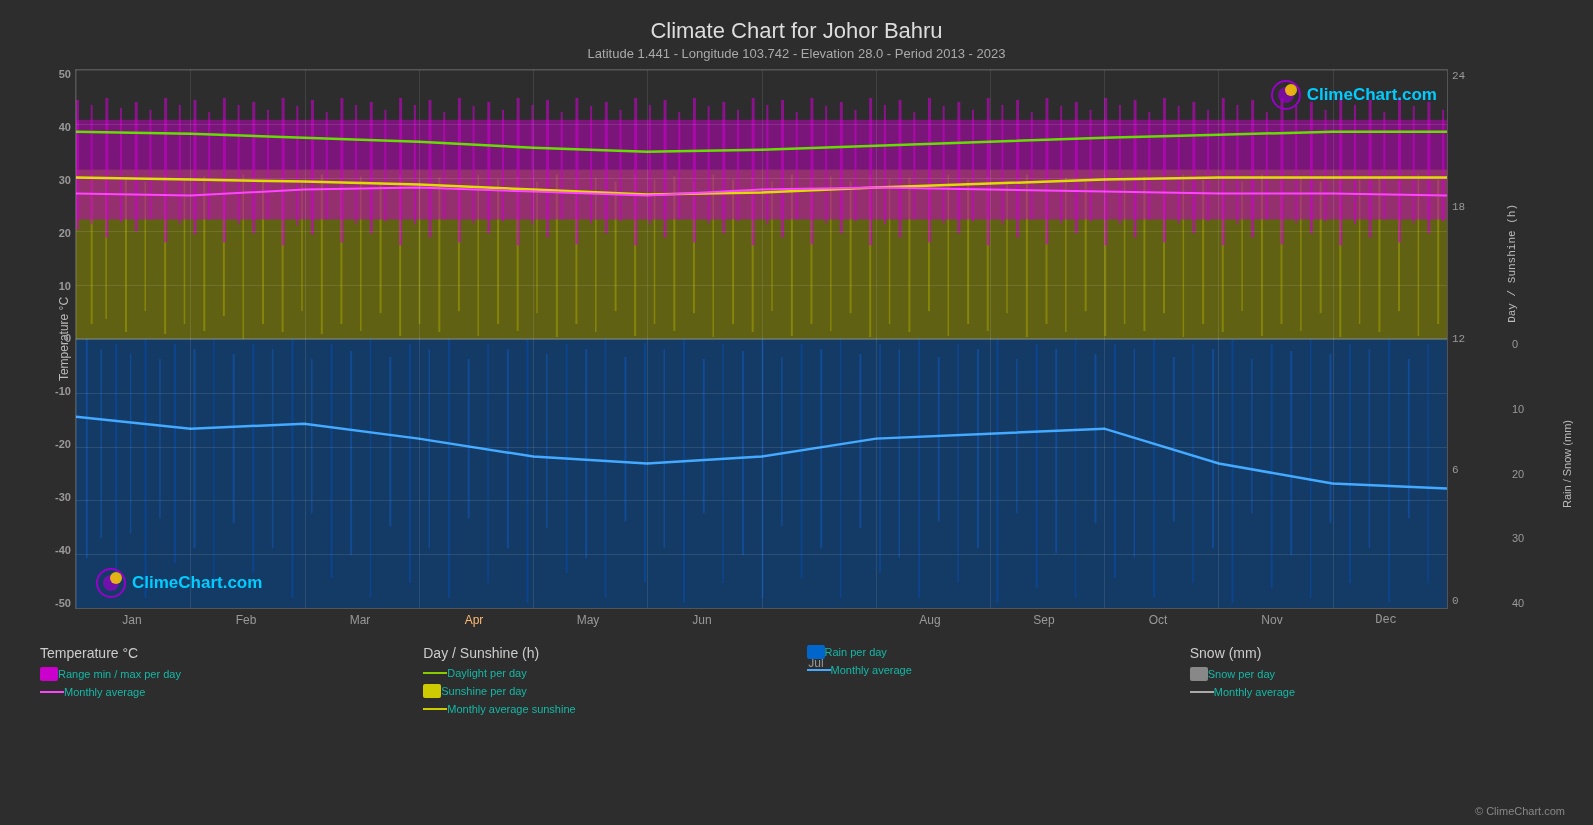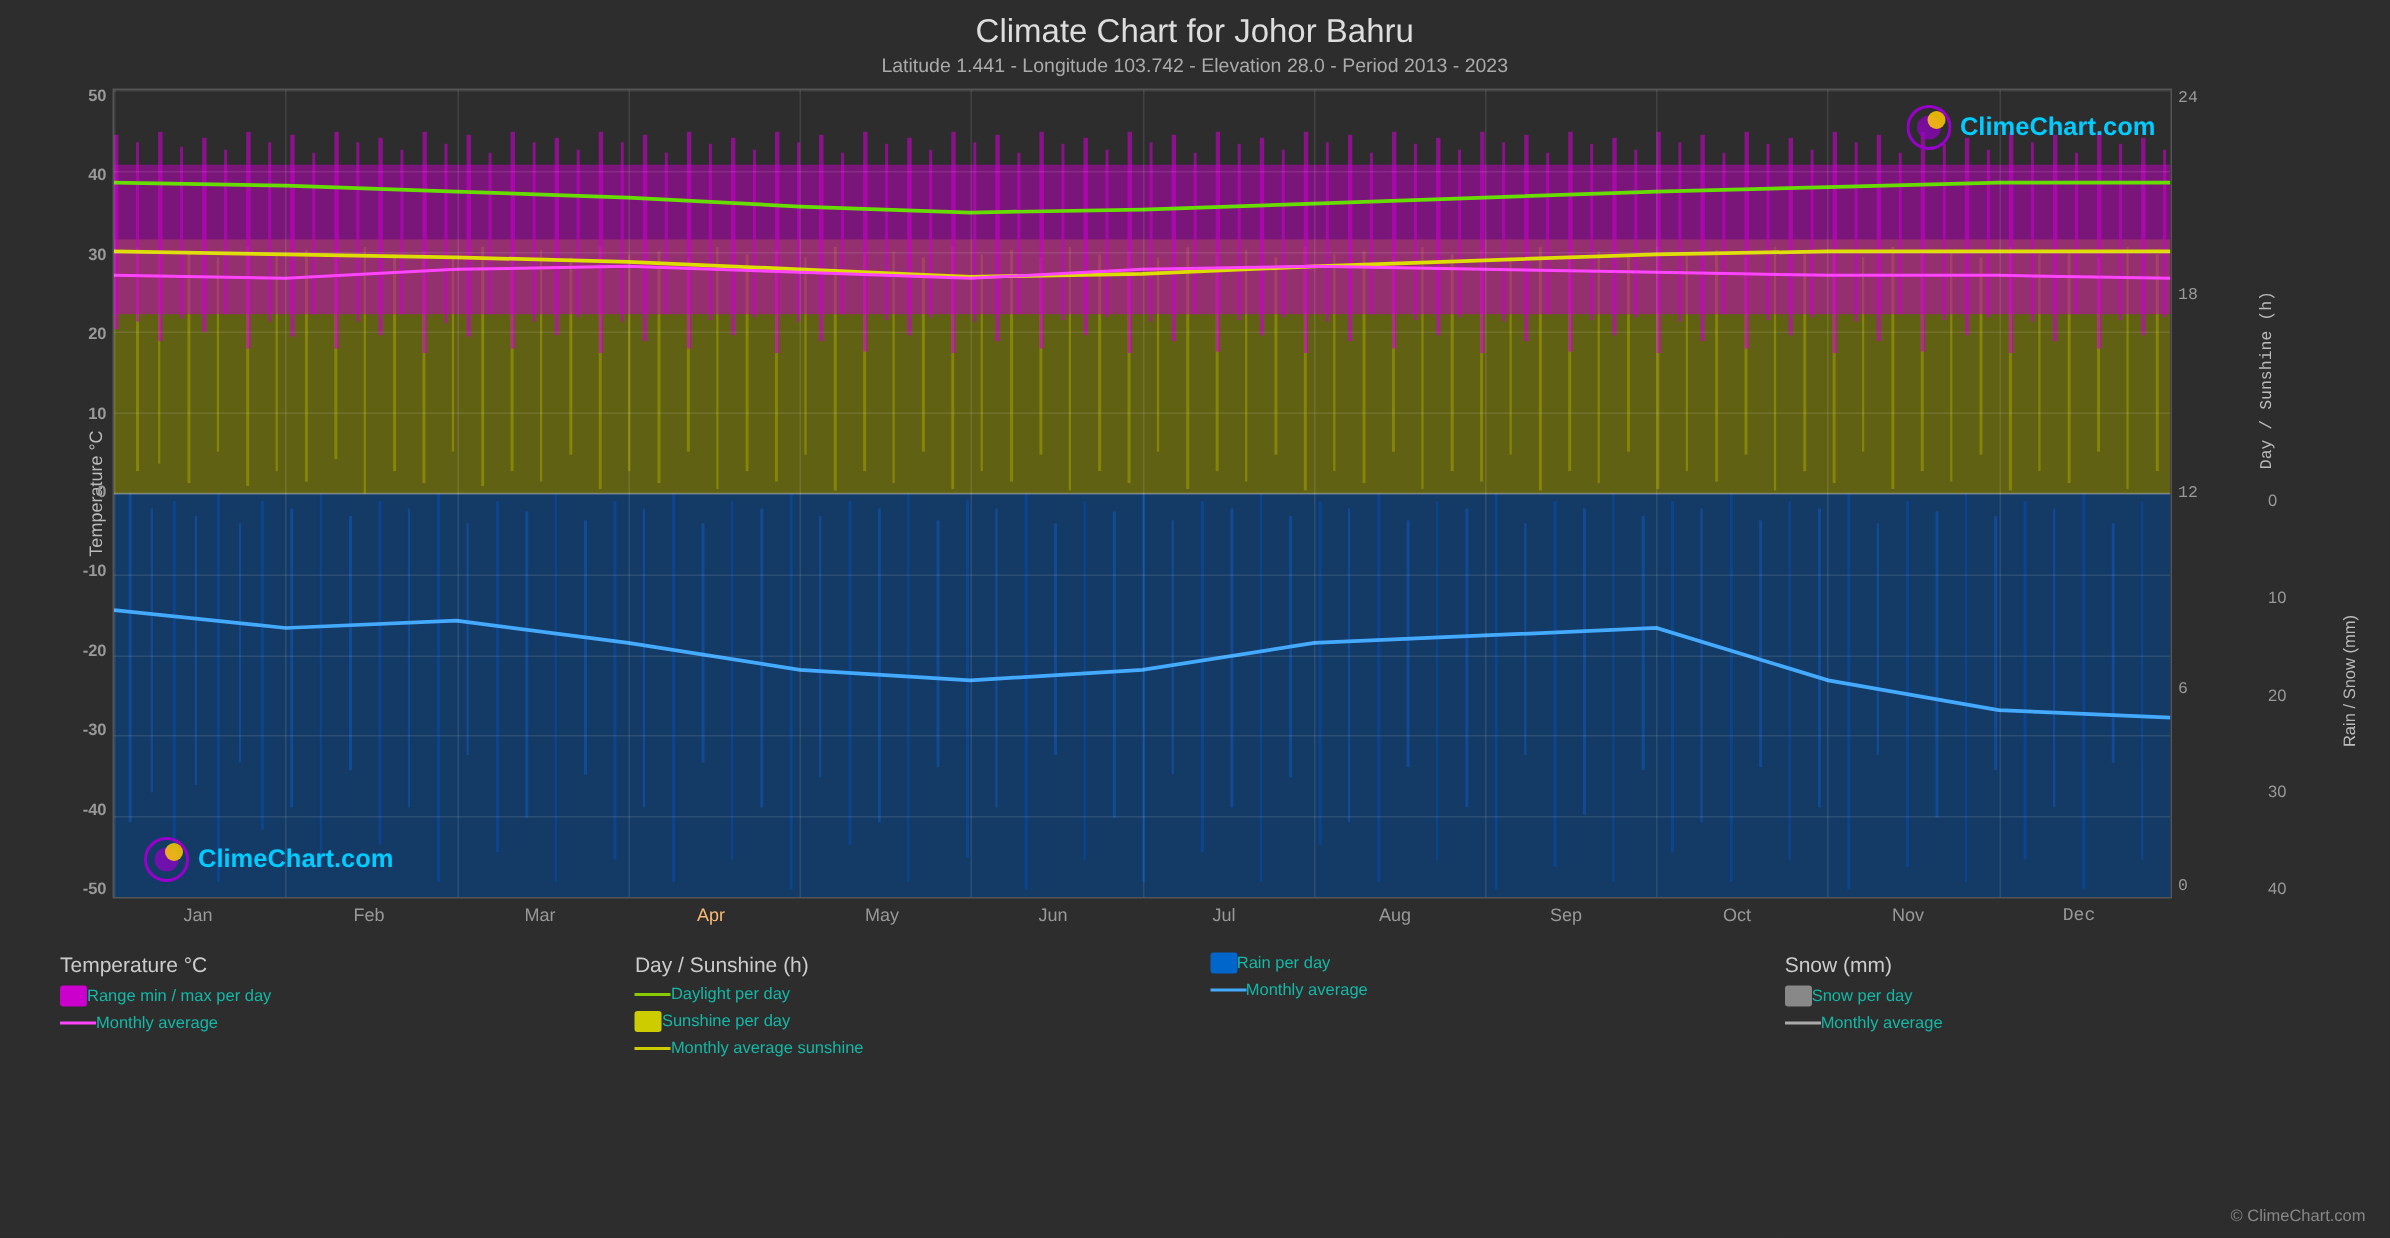--- a/index.html
+++ b/index.html
@@ -8,21 +8,21 @@
       height: 825px;
       background: #2d2d2d;
       font-family: Arial, sans-serif;
       color: #ccc;
       overflow: hidden;
     }
     .chart-container {
       width: 1593px;
       height: 825px;
       position: relative;
-      padding: 0 20px;
+      padding: 10px 20px;
     }
     .title-area {
       text-align: center;
       padding-top: 8px;
       padding-bottom: 2px;
     }
     .main-title {
       font-size: 22px;
       color: #ddd;
       font-weight: normal;
@@ -104,21 +104,21 @@
       flex-shrink: 0;
     }
     .legend-line {
       width: 24px;
       height: 2px;
       flex-shrink: 0;
     }
     .copyright {
       position: absolute;
       bottom: 8px;
-      right: 16px;
+      right: 28px;
       font-size: 11px;
       color: #888;
     }
   </style>
 </head>
 <body>
 
 <div class="chart-container">
 
   <div class="title-area">
@@ -486,21 +486,21 @@
     </div>
   </div>
 
   <div style="display:flex; margin-left:55px; margin-right:130px; height:28px; align-items:flex-start; padding-top:4px;">
     <div style="flex:1;text-align:center;font-size:12px;color:#999;">Jan</div>
     <div style="flex:1;text-align:center;font-size:12px;color:#999;">Feb</div>
     <div style="flex:1;text-align:center;font-size:12px;color:#999;">Mar</div>
     <div style="flex:1;text-align:center;font-size:12px;color:#fdba74;">Apr</div>
     <div style="flex:1;text-align:center;font-size:12px;color:#999;">May</div>
     <div style="flex:1;text-align:center;font-size:12px;color:#999;">Jun</div>
-    <div style="flex:1;text-align:center;font-size:12px;color:#999;">Jul</div>
+    <div style="flex:1;text-align:center;font-size:12px;color:#999;margin-top:43px;">Jul</div>
     <div style="flex:1;text-align:center;font-size:12px;color:#999;">Aug</div>
     <div style="flex:1;text-align:center;font-size:12px;color:#999;">Sep</div>
     <div style="flex:1;text-align:center;font-size:12px;color:#999;">Oct</div>
     <div style="flex:1;text-align:center;font-size:12px;color:#999;">Nov</div>
     <div style="flex:1;text-align:center;font-size:12px;color:#999;font-family:Liberation Mono, monospace;">Dec</div>
   </div>
 
   <div class="legend-area">
 
     <div class="legend-col">

